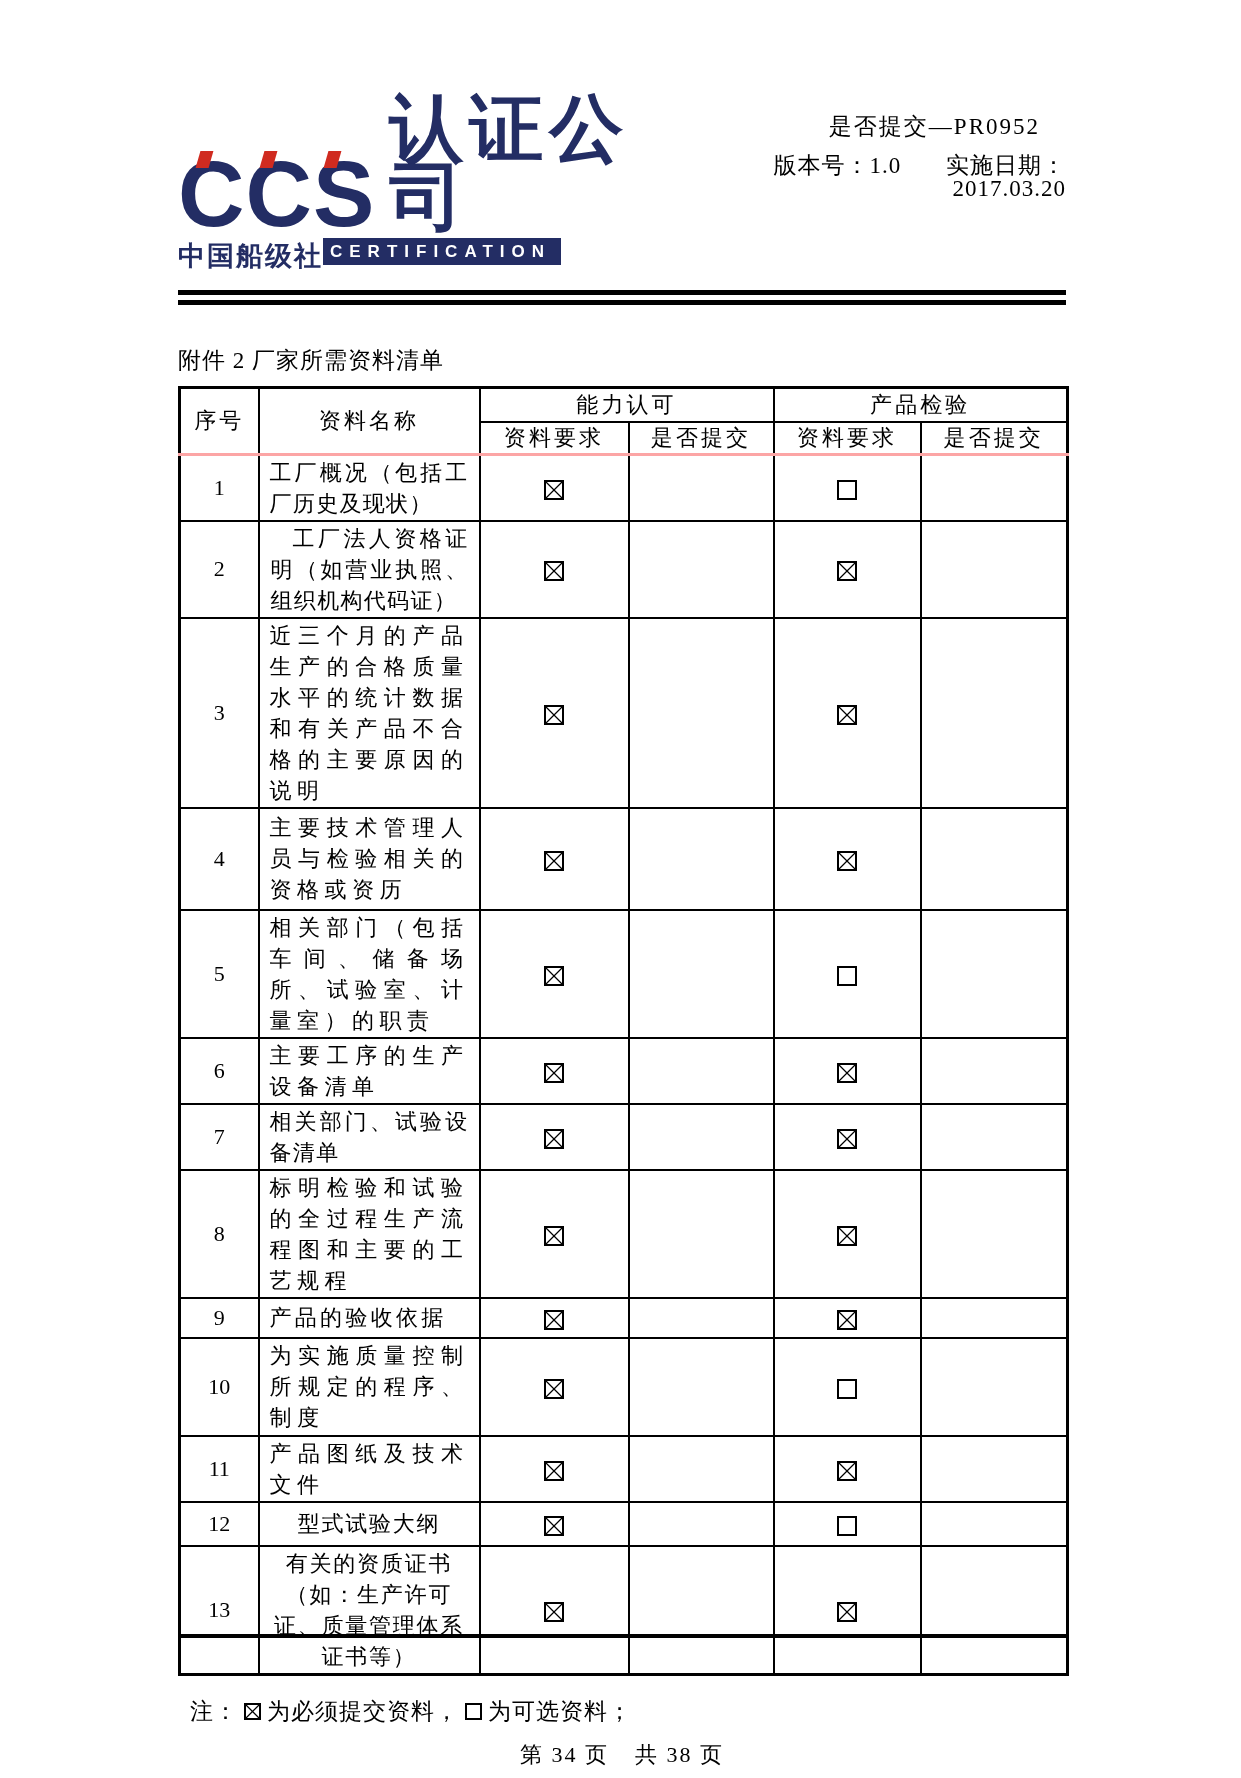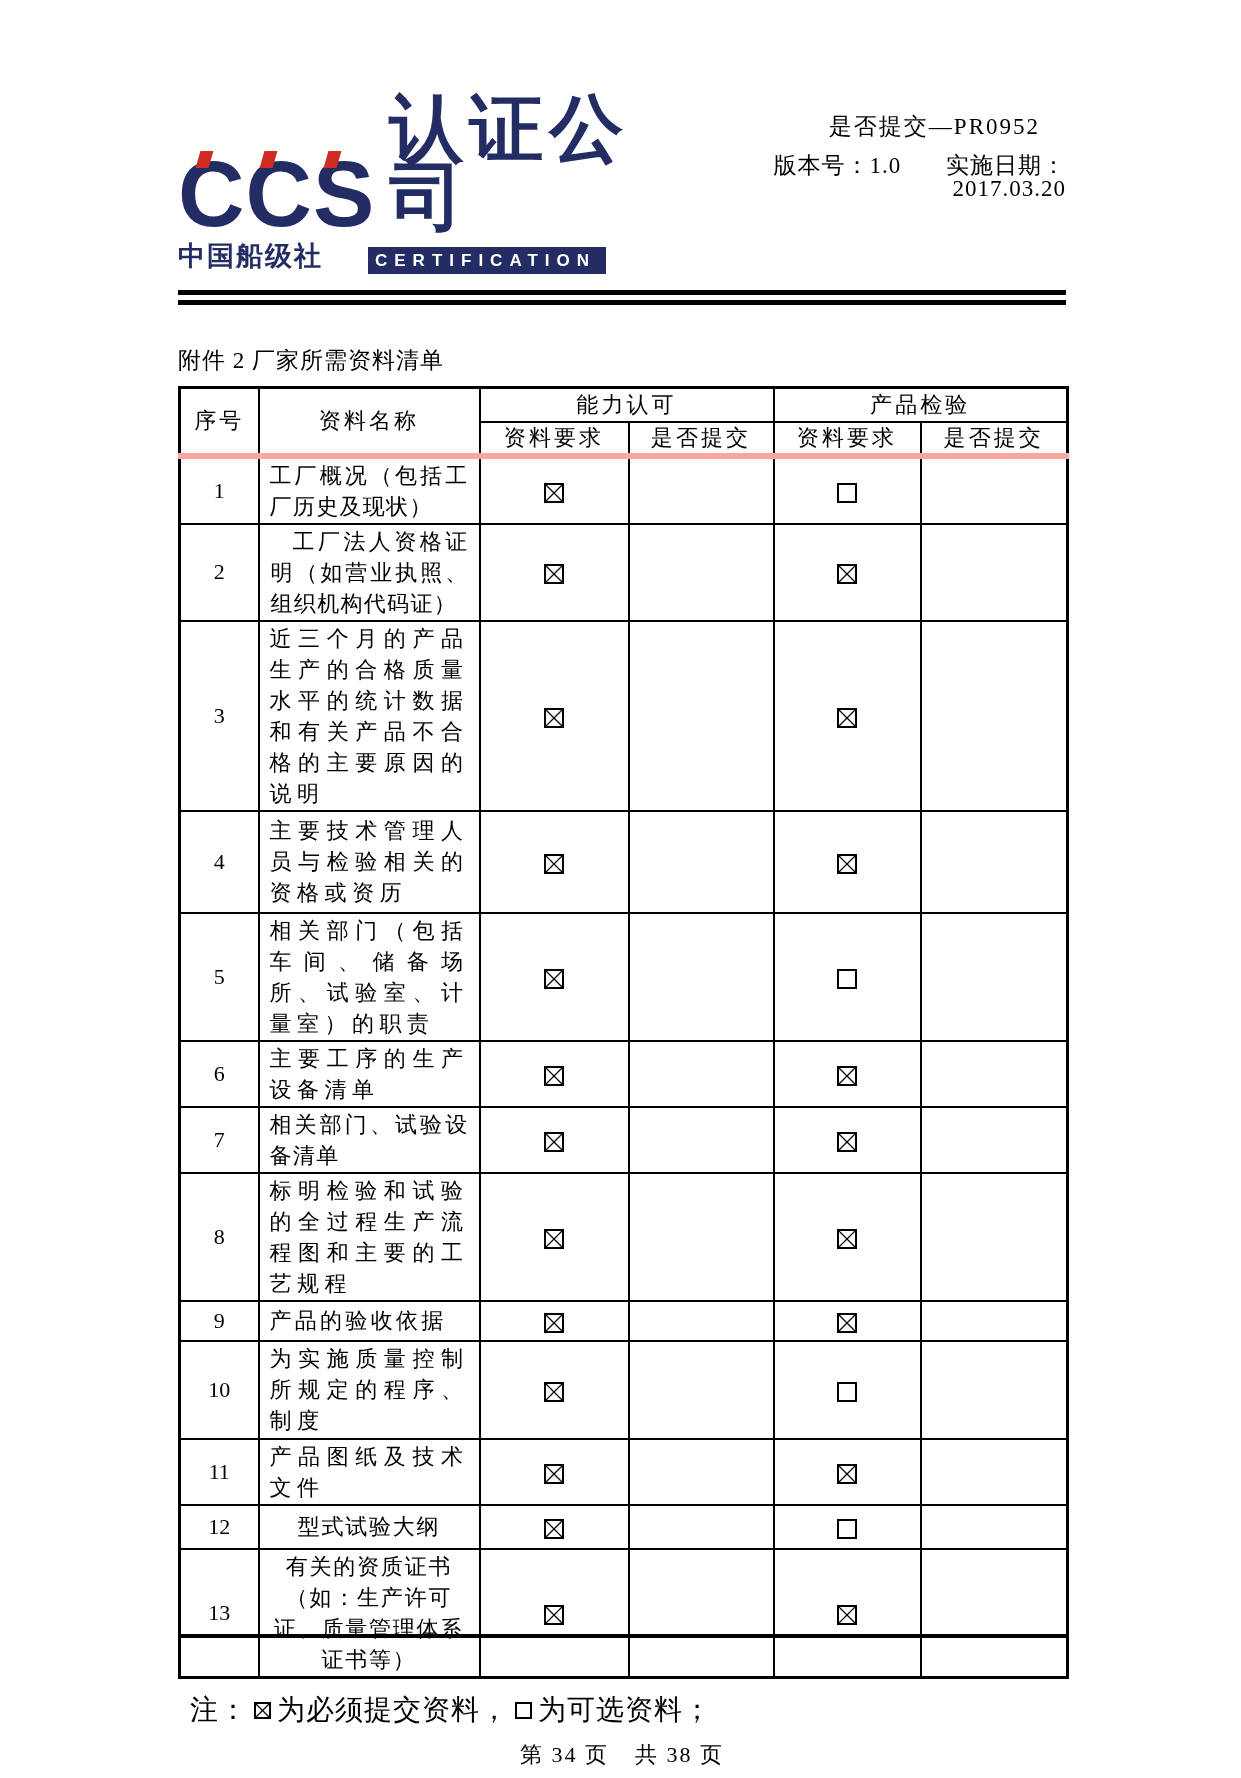--- a/index.html
+++ b/index.html
@@ -31,21 +31,21 @@
   }
   .red-tick{position:absolute;top:-8px;width:13px;height:17px;background:var(--red);transform:skewX(-16deg);}
   .red-tick.t1{left:20px;}
   .red-tick.t2{left:84px;}
   .red-tick.t3{left:148px;}
   .company-cn{
     font-family:"Liberation Sans","DejaVu Sans",sans-serif;
     font-weight:bold;font-size:74px;line-height:0.92;
     color:var(--navy);letter-spacing:6px;margin-left:14px;
   }
-  .logo-row2{display:flex;align-items:flex-end;margin-top:7px;gap:45px;}
+  .logo-row2{display:flex;align-items:flex-start;margin-top:7px;}
   .society-cn{
     font-family:"Liberation Sans","DejaVu Sans",sans-serif;
     font-weight:bold;font-size:27px;color:var(--navy);letter-spacing:2px;
   }
   .cert-band{
     font-family:"Liberation Sans","DejaVu Sans",sans-serif;
     background:var(--navy);color:#fff;font-weight:bold;
     font-size:17px;letter-spacing:7px;
     padding:4px 10px 3px 7px;
   }
@@ -59,21 +59,21 @@
   
   .attachment-title{margin-top:40px;font-size:23px;letter-spacing:1px;}
 
   
   table.req-table{
     margin-top:10px;width:888px;table-layout:fixed;
     border-collapse:collapse;border:3px solid #000;
     font-size:22px;
   }
   .req-table th,.req-table td{border:2px solid #000;vertical-align:middle;font-weight:normal;}
-  .req-table thead{border-bottom:6px solid #fca5a5;font-family:Liberation Serif, serif;}
+  .req-table thead{border-bottom:3px solid #fca5a5;font-family:Liberation Serif, serif;}
   .req-table thead tr:nth-child(1) th{height:34px;}
   .req-table thead tr:nth-child(2) th{height:32px;}
   .req-table th{text-align:center;letter-spacing:0.14em;}
   col.c-no{width:79px;}
   col.c-name{width:221px;}
   col.c-q1{width:149px;}
   col.c-s1{width:145px;}
   col.c-q2{width:147px;}
   col.c-s2{width:147px;}
 
@@ -120,21 +120,21 @@
     border:2px solid #000;background:#fff;vertical-align:middle;
   }
   .cb.checked{
     background-image:
       linear-gradient(to top right,transparent calc(50% - 1.2px),#000 50%,transparent calc(50% + 1.2px)),
       linear-gradient(to bottom right,transparent calc(50% - 1.2px),#000 50%,transparent calc(50% + 1.2px));
   }
   .cb-note{width:17px;height:17px;margin:0 6px 4px 6px;}
 
   
-  .note{margin-top:12px;padding-left:12px;font-size:28px;letter-spacing:1px;}
+  .note{margin-top:20px;padding-left:12px;font-size:23px;letter-spacing:1px;}
   .footer-rule{position:absolute;left:178px;width:888px;top:1634px;border-top:4px solid #000;}
   .page-footer{
     position:absolute;left:178px;width:888px;top:1740px;
     text-align:center;font-size:22px;letter-spacing:2px;
   }
   .page-footer .total-part{margin-left:26px;}
 </style>
 </head>
 <body>
 

